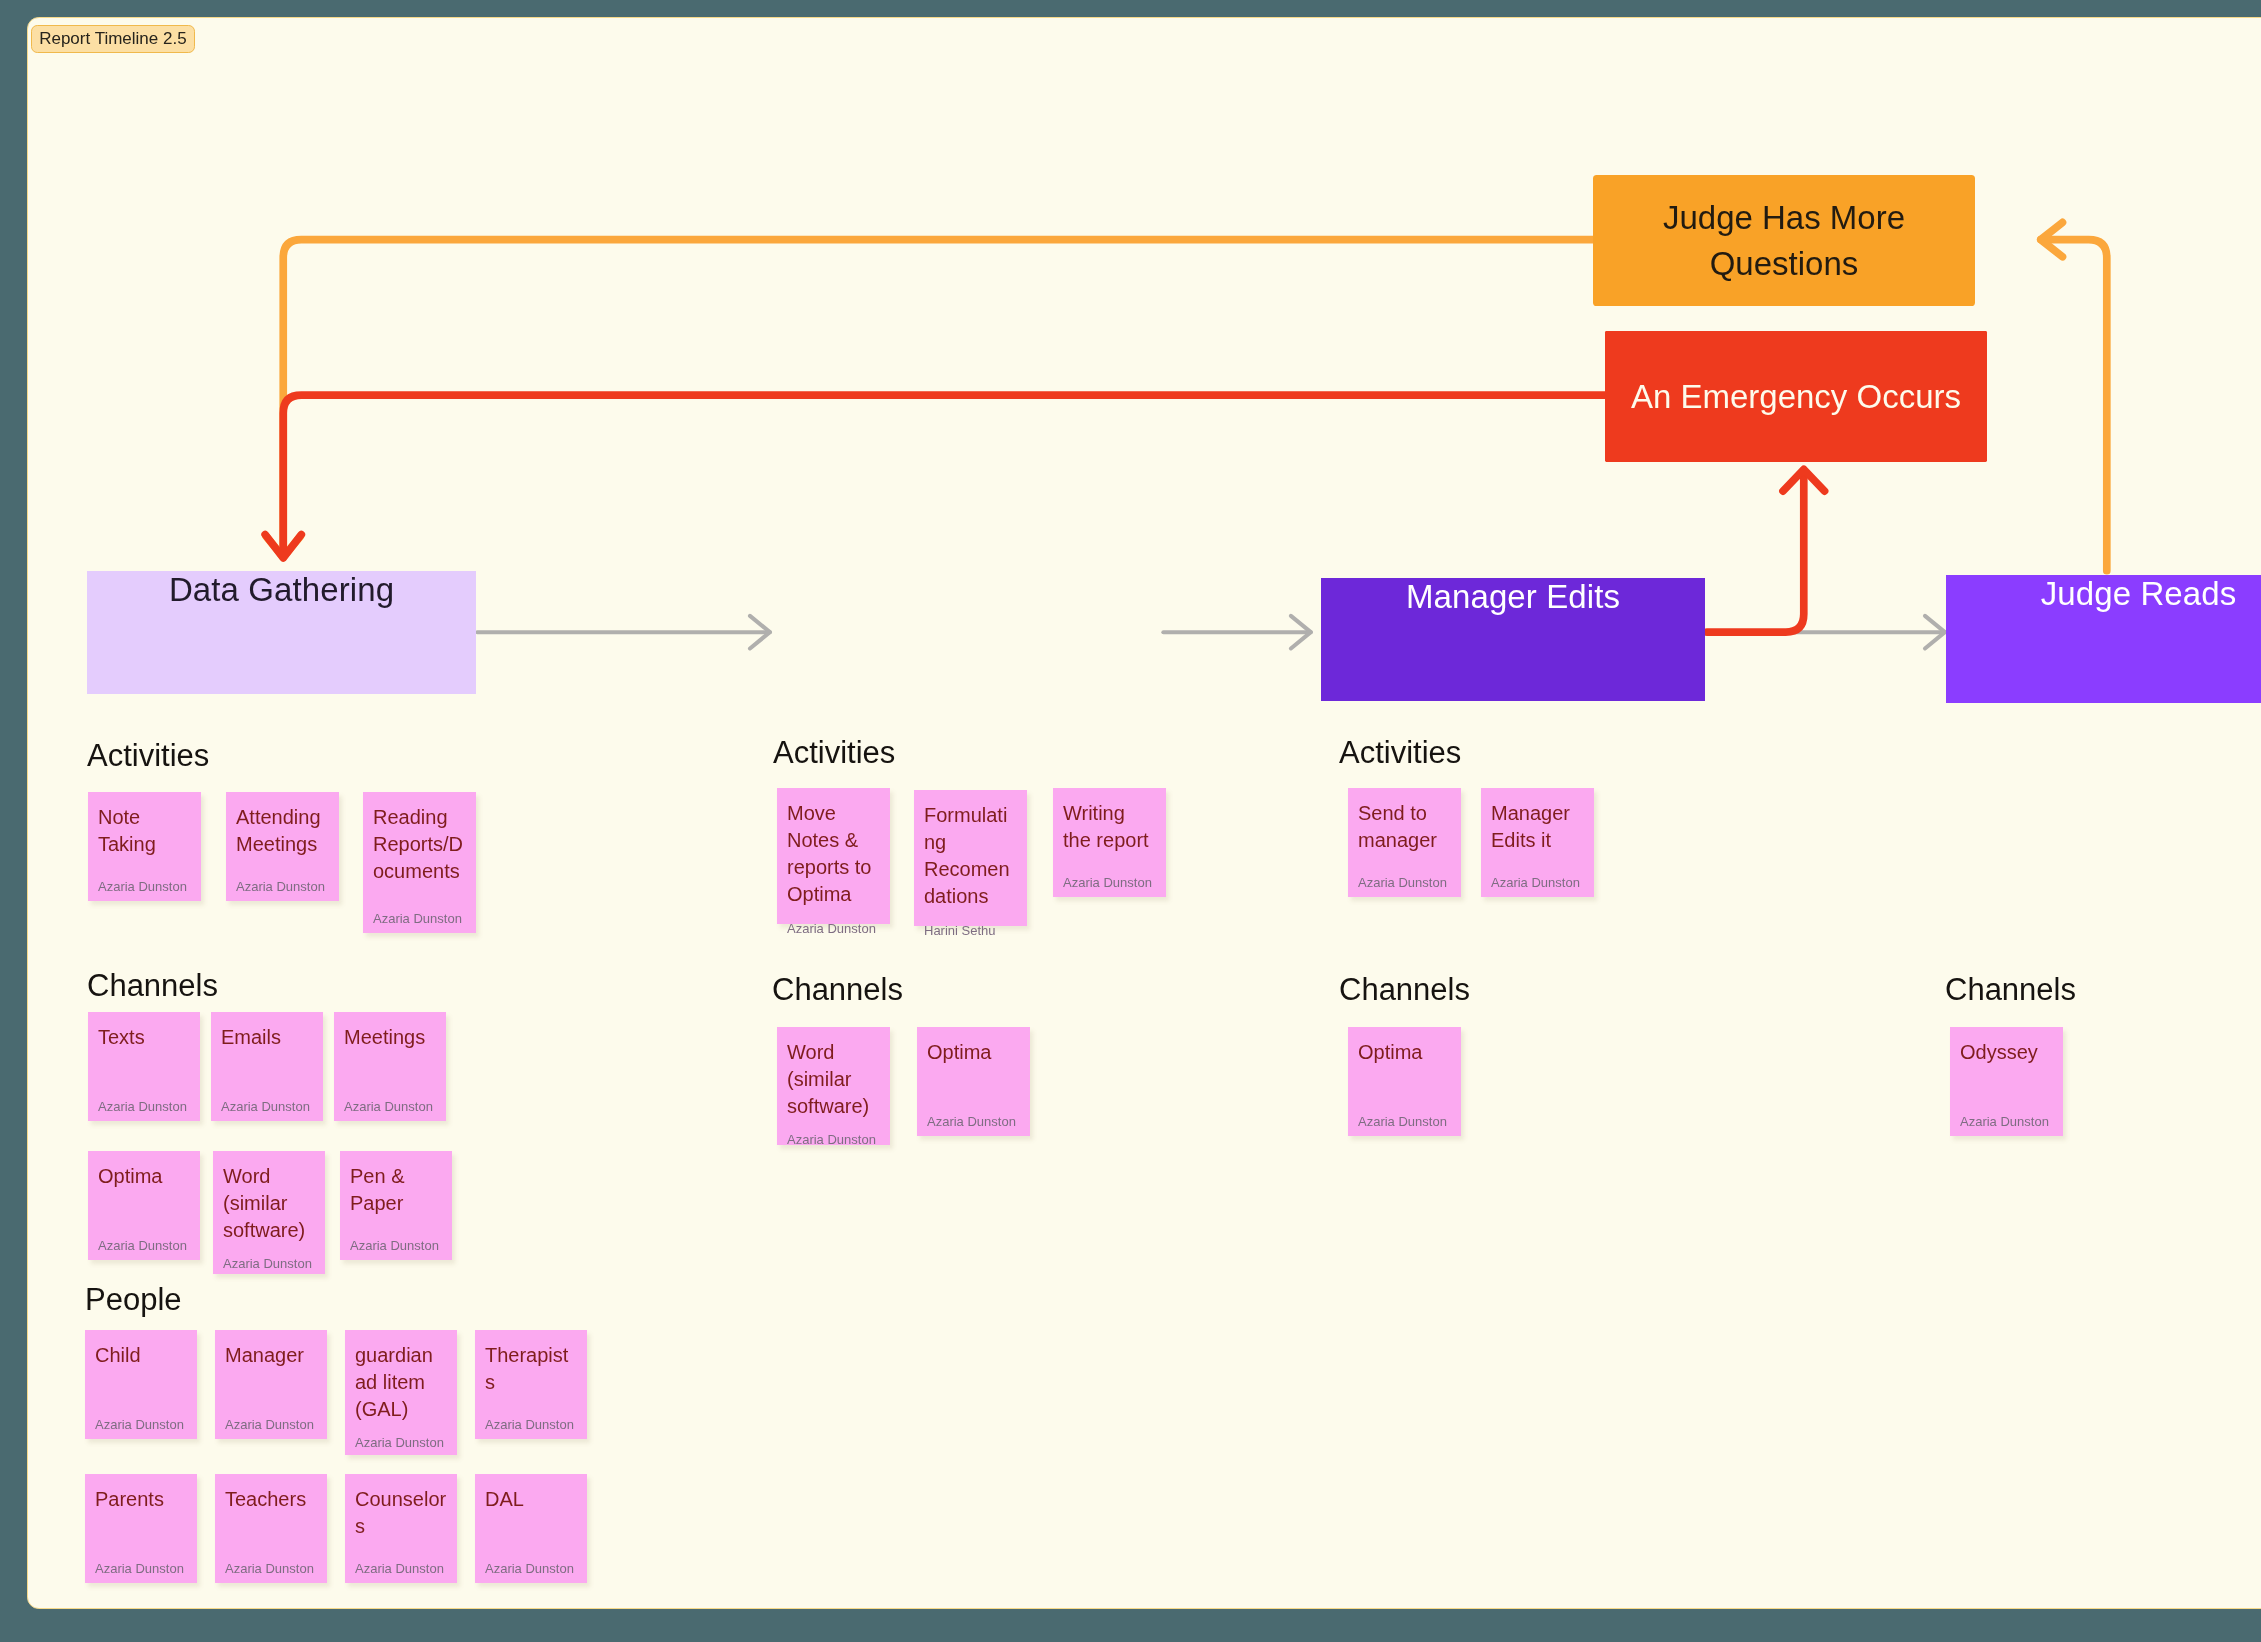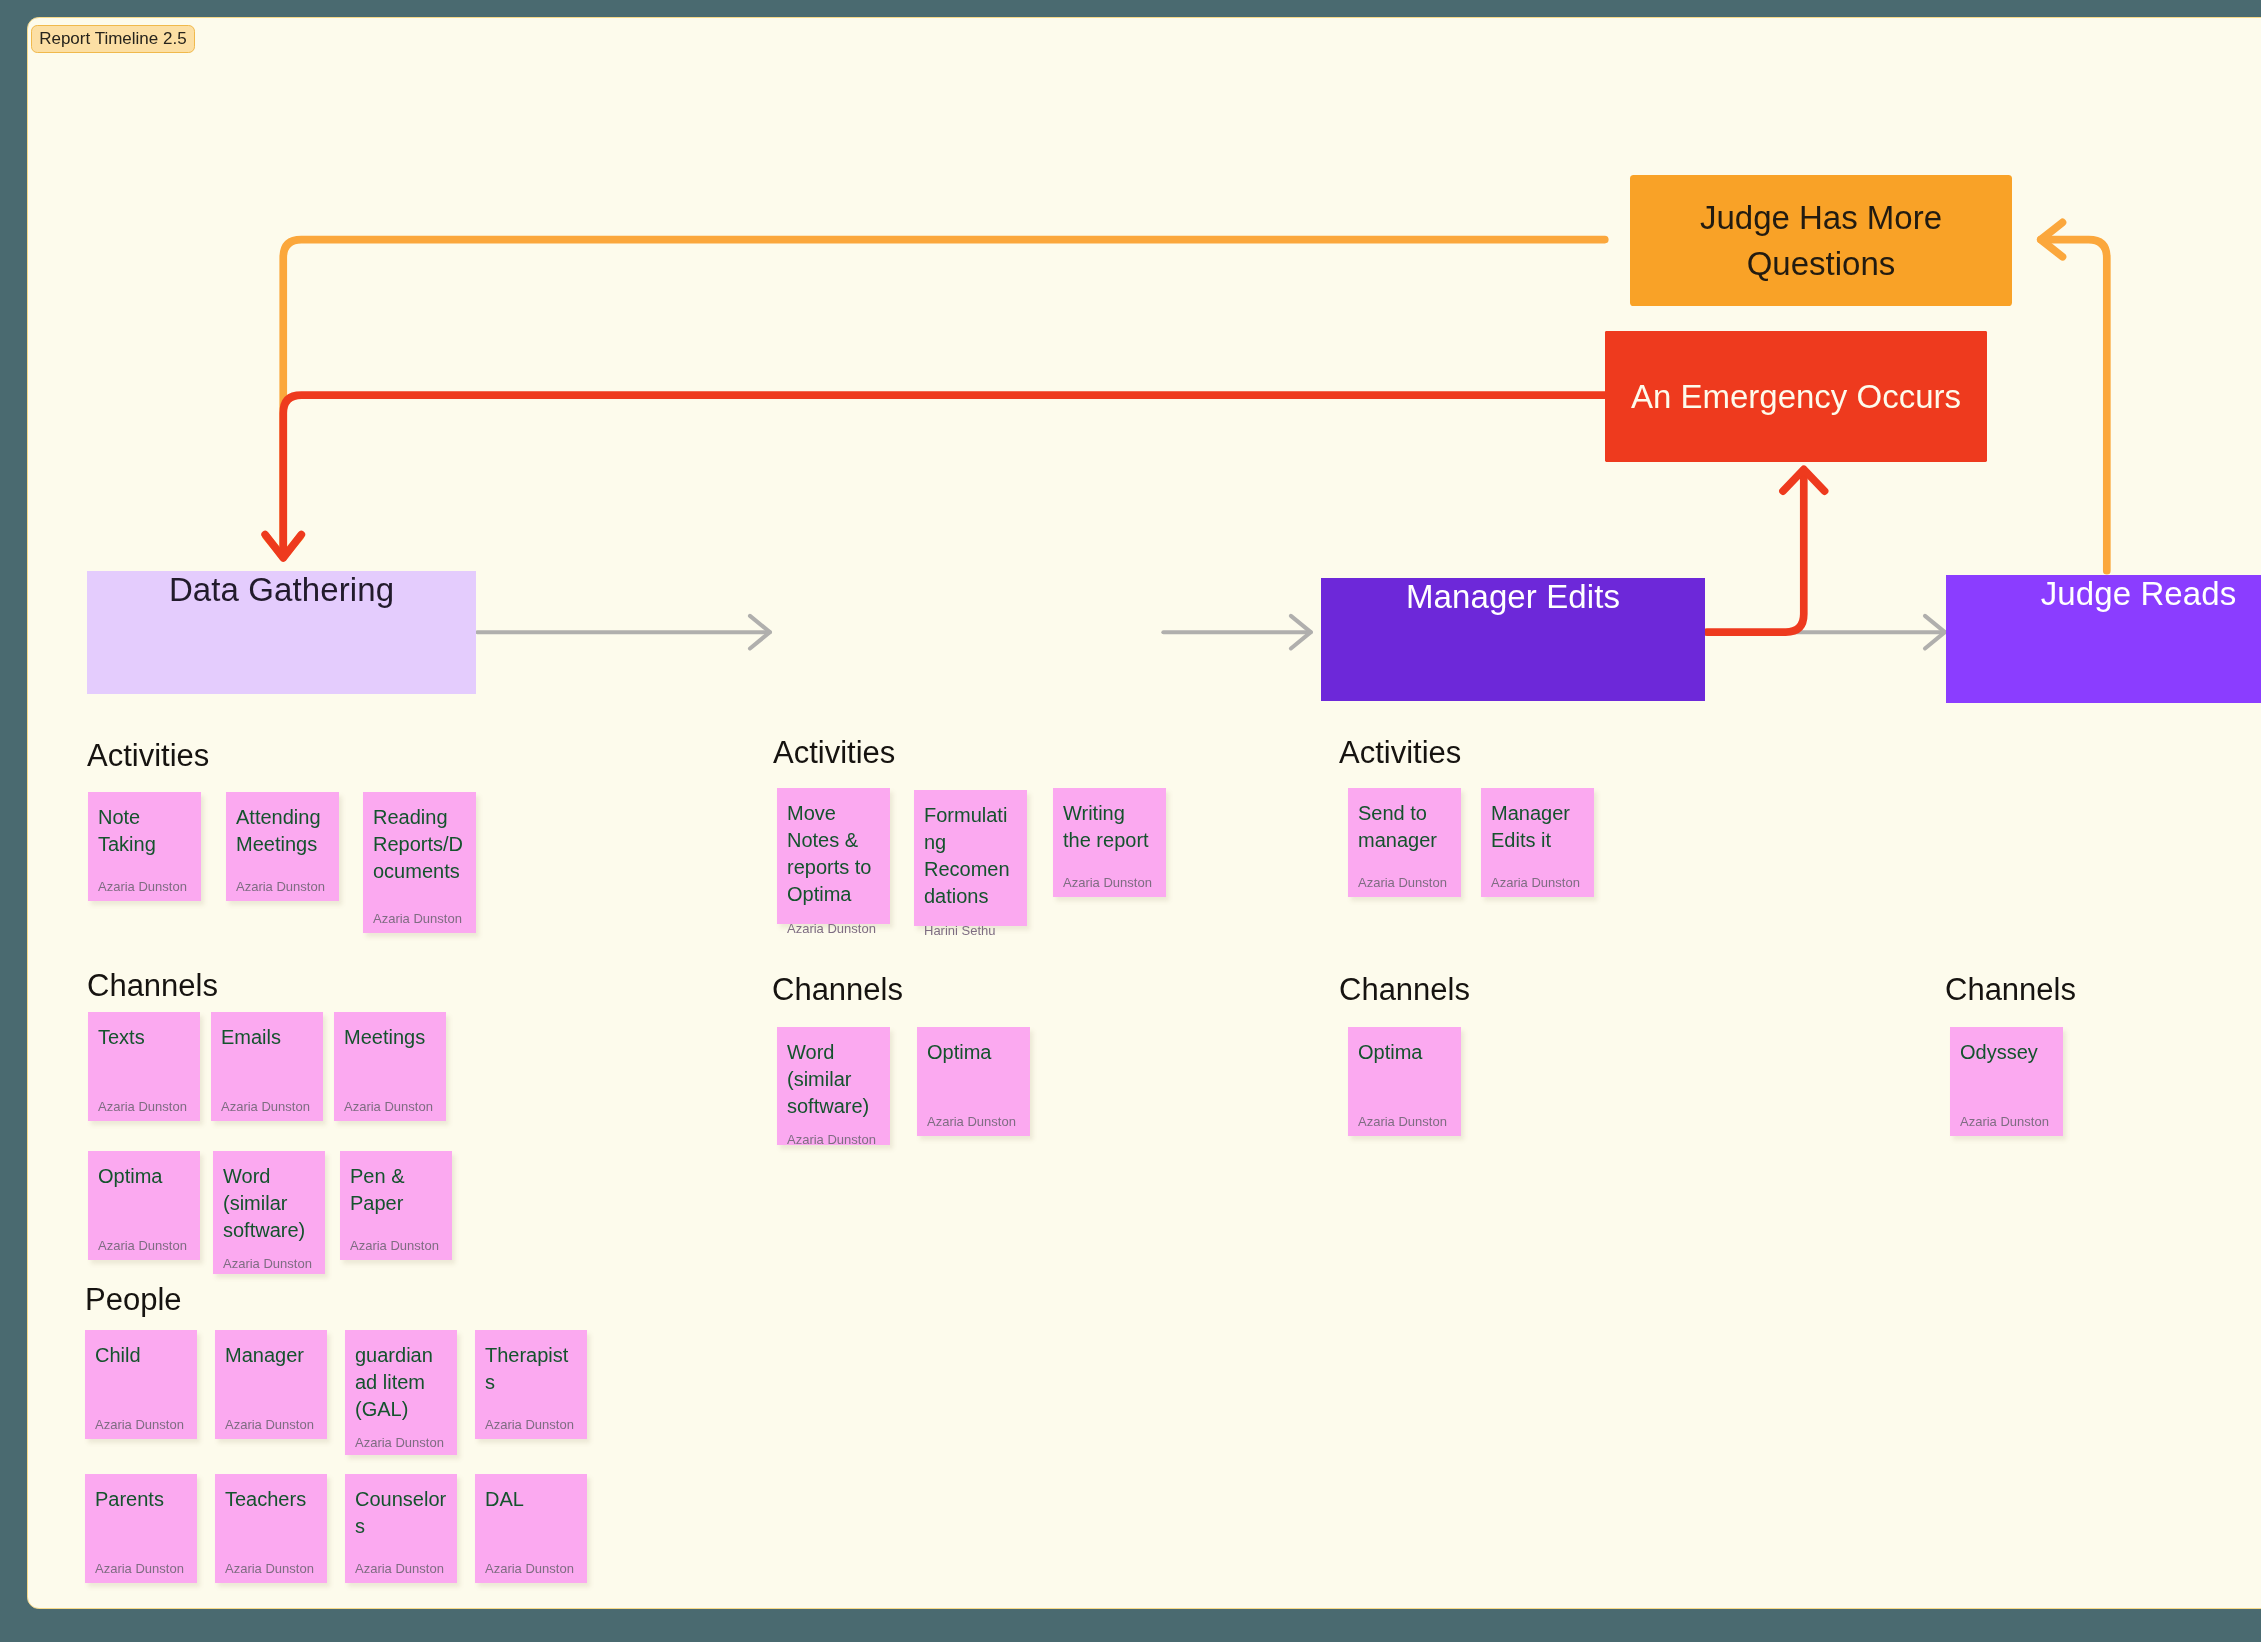--- a/index.html
+++ b/index.html
@@ -98,21 +98,21 @@
     box-sizing: border-box;
     padding: 11.8px 10px 7.2px 10px;
     display: flex;
     flex-direction: column;
     justify-content: space-between;
     z-index: 15;
   }
   .sticky .sticky-text {
     font-size: 20px;
     line-height: 1.36;
-    color: #14532d;
+    color: #7f1d1d;
     word-break: break-word;
   }
   .sticky .sticky-author {
     font-size: 13px;
     color: #7E6D82;
     margin-top: 12px;
     white-space: nowrap;
   }
 </style>
 </head>
@@ -147,21 +147,21 @@
     </g>
 
     <g stroke="#EE3A1E" stroke-width="17" fill="none" stroke-linecap="round" stroke-linejoin="round">
       <path d="M 3712 1358 L 3886 1358 Q 3926 1358 3926 1318 L 3926 1000"></path>
       <polyline points="3880,1046 3926,998 3972,1046"></polyline>
       <path d="M 3486 834 L 604 834 Q 564 834 564 874 L 564 1190"></path>
       <polyline points="524,1142 564,1194 604,1142"></polyline>
     </g>
   </svg>
 
-  <div class="event-box" style="left:1602px; top:157px; width:382px; height:131px; background:#F9A227; color:#221B11; border-radius:3.6px;">
+  <div class="event-box" style="left:1565px; top:157px; width:382px; height:131px; background:#F9A227; color:#221B11; border-radius:3.6px;">
     <span>Judge Has More Questions</span>
   </div>
 
   <div class="event-box" style="left:1577px; top:313px; width:382px; height:131px; background:#EE3A1E; color:#FDFBEC; border-radius:1.4px;">
     <span>An Emergency Occurs</span>
   </div>
 
   <div class="stage" style="left:59px; top:553px; width:389px; height:123px; background:#E4CCFD; color:#221B2C;">
     <span>Data Gathering</span>
   </div>

